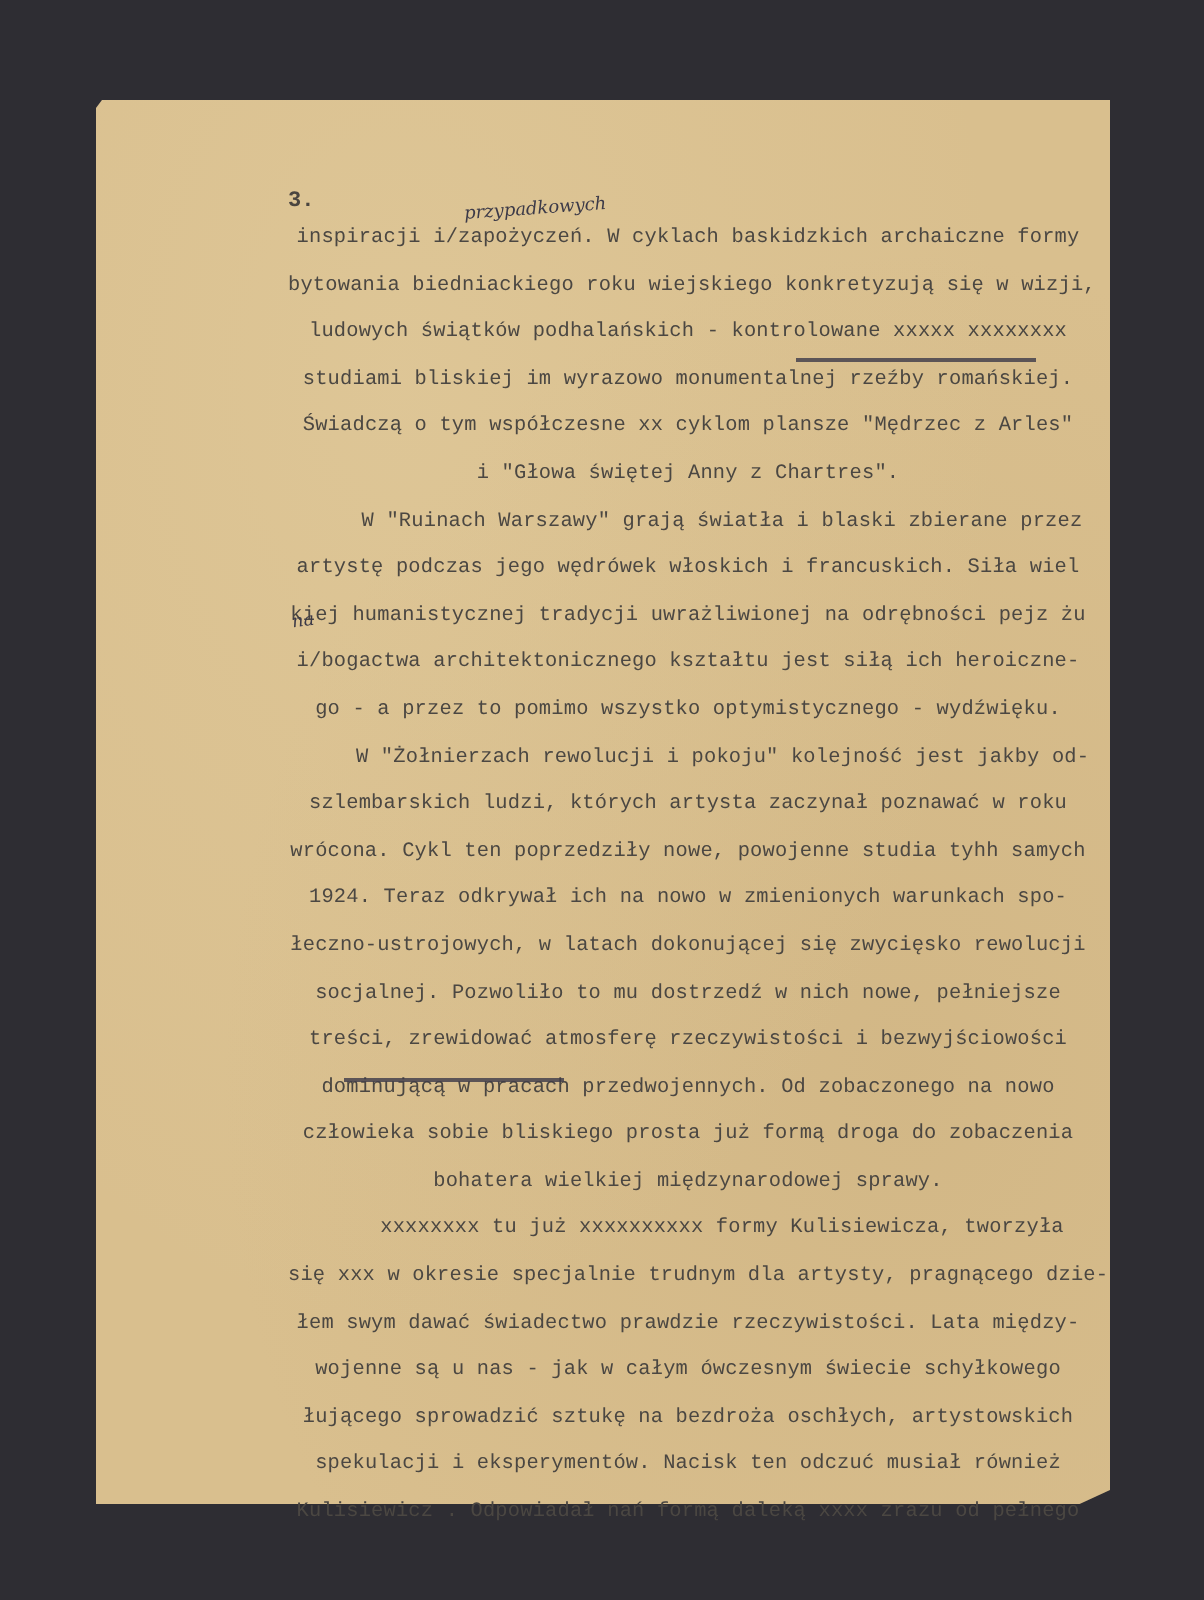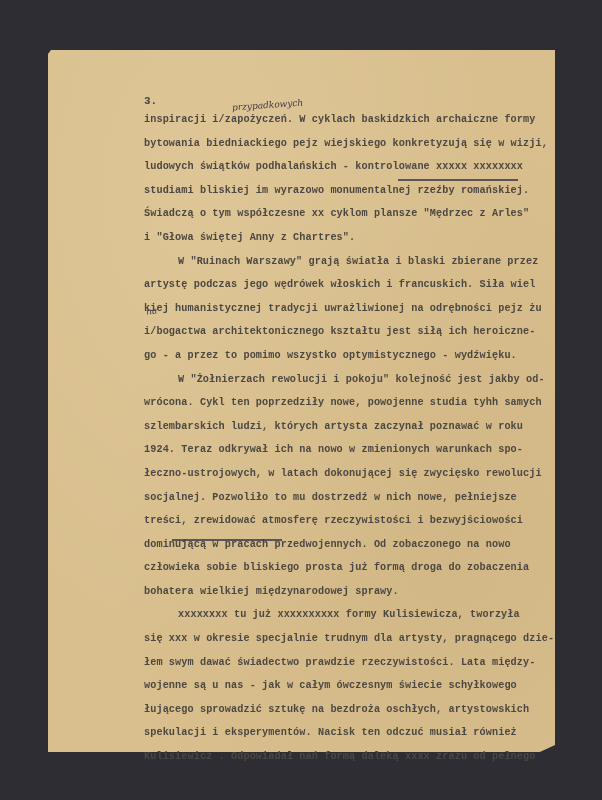--- a/index.html
+++ b/index.html
@@ -19,53 +19,53 @@
       radial-gradient(ellipse at 80% 70%, rgba(190,160,110,0.25), rgba(0,0,0,0) 60%);
     clip-path: polygon(3px 0, 100% 0, 100% 99%, 97% 100%, 0 100%, 0 4px);
   }
   .page-number {
     position: absolute; left: 144px; top: 95px;
     font-size: 11px; color: #4a4540; font-weight: bold;
   }
   .lines { position: absolute; left: 144px; top: 108px; width: 400px; }
   .line {
     height: 23.6px; line-height: 23.6px;
-    font-size: 10.2px; color: #4b4742; font-weight: bold;
-    white-space: nowrap; letter-spacing: 0.1px;
+    font-size: 10.2px; color: #4b4742; font-weight: normal;
+    white-space: nowrap; letter-spacing: 0.1px; text-align: center;
   }
   .line.indent { padding-left: 34px; }
   .annot {
     position: absolute;
     font-family: "DejaVu Serif", serif; font-style: italic;
     color: #3c3a48; font-size: 9px;
   }
   .strike { position: absolute; height: 2px; background: #3c3a48; opacity: 0.8; }
 </style>
 </head>
 <body>
 
 <div class="page"></div>
 
 <div class="page-number">3.</div>
 
 <div class="lines" id="lines">
     <div class="line">inspiracji i/zapożyczeń. W cyklach baskidzkich archaiczne formy</div>
-    <div class="line">bytowania biedniackiego pejz wiejskiego konkretyzują się w wizji,</div>
+    <div class="line">bytowania biedniackiego roku wiejskiego konkretyzują się w wizji,</div>
     <div class="line">ludowych świątków podhalańskich - kontrolowane xxxxx xxxxxxxx</div>
     <div class="line">studiami bliskiej im wyrazowo monumentalnej rzeźby romańskiej.</div>
     <div class="line">Świadczą o tym współczesne xx cyklom plansze "Mędrzec z Arles"</div>
     <div class="line">i "Głowa świętej Anny z Chartres".</div>
     <div class="line indent">W "Ruinach Warszawy" grają światła i blaski zbierane przez</div>
     <div class="line">artystę podczas jego wędrówek włoskich i francuskich. Siła wiel</div>
     <div class="line">kiej humanistycznej tradycji uwrażliwionej na odrębności pejz żu</div>
     <div class="line">i/bogactwa architektonicznego kształtu jest siłą ich heroiczne-</div>
     <div class="line">go - a przez to pomimo wszystko optymistycznego - wydźwięku.</div>
     <div class="line indent">W "Żołnierzach rewolucji i pokoju" kolejność jest jakby od-</div>
+    <div class="line">szlembarskich ludzi, których artysta zaczynał poznawać w roku</div>
     <div class="line">wrócona. Cykl ten poprzedziły nowe, powojenne studia tyhh samych</div>
-    <div class="line">szlembarskich ludzi, których artysta zaczynał poznawać w roku</div>
     <div class="line">1924. Teraz odkrywał ich na nowo w zmienionych warunkach spo-</div>
     <div class="line">łeczno-ustrojowych, w latach dokonującej się zwycięsko rewolucji</div>
     <div class="line">socjalnej. Pozwoliło to mu dostrzedź w nich nowe, pełniejsze</div>
     <div class="line">treści, zrewidować atmosferę rzeczywistości i bezwyjściowości</div>
     <div class="line">dominującą w pracach przedwojennych. Od zobaczonego na nowo</div>
     <div class="line">człowieka sobie bliskiego prosta już formą droga do zobaczenia</div>
     <div class="line">bohatera wielkiej międzynarodowej sprawy.</div>
     <div class="line indent">xxxxxxxx tu już xxxxxxxxxx formy Kulisiewicza, tworzyła</div>
     <div class="line">się xxx w okresie specjalnie trudnym dla artysty, pragnącego dzie-</div>
     <div class="line">łem swym dawać świadectwo prawdzie rzeczywistości. Lata między-</div>

